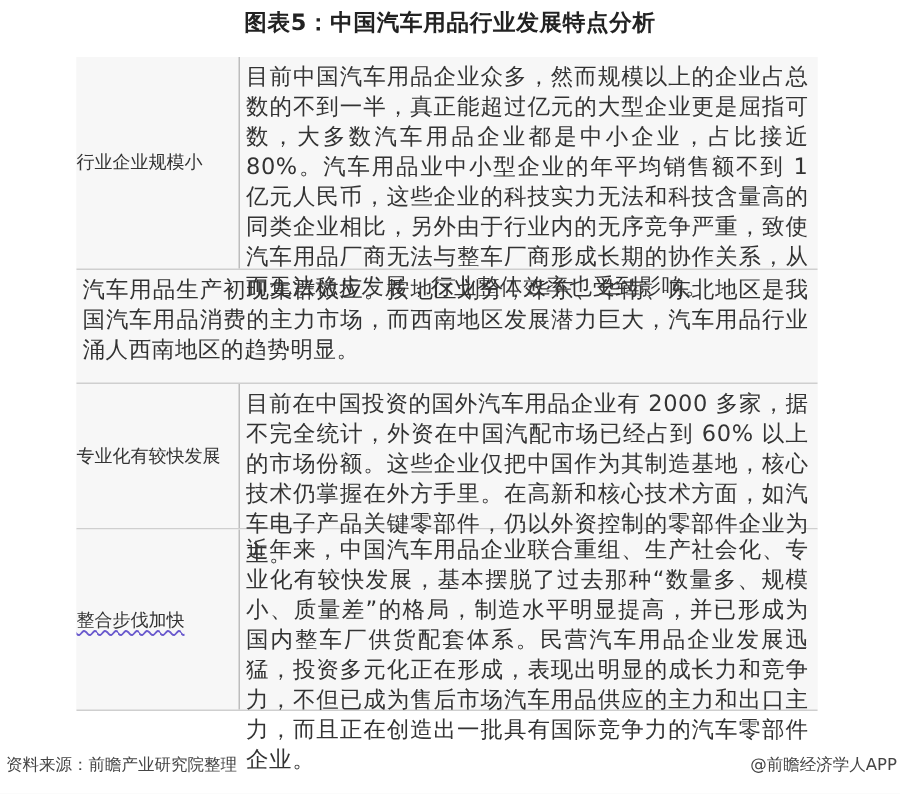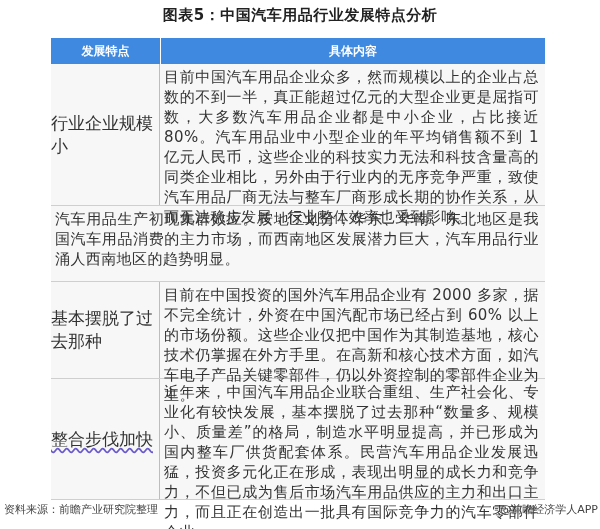--- a/index.html
+++ b/index.html
@@ -14,52 +14,48 @@
   .table {
     position:absolute; left:51px; top:38px; width:494px;
     border-collapse:collapse; background:#f7f7f7;
   }
   .hdr { display:flex; height:26px; background:#3f8ae0; color:#fff; font-weight:bold; font-size:12px; }
   .hdr .c1 { width:109px; display:flex; align-items:center; justify-content:center; border-right:1px solid #ffffff; }
   .hdr .c2 { flex:1; display:flex; align-items:center; justify-content:center; }
   .row { display:flex; border-bottom:1px solid #cfcfcf; background:#f7f7f7; }
   .row .c1 {
     width:109px; display:flex; align-items:center; padding-left:0px; box-sizing:border-box;
-    border-right:1px solid #bdbdbd; font-size:17px; color:#333;
+    border-right:1px solid #bdbdbd; font-size:12px; color:#333;
   }
   .row .c2 {
     flex:1; padding:3px 6px 3px 4px; font-size:15px; line-height:20px; color:#333;
     text-align:justify; letter-spacing:0.4px;
   }
   .footer {
     position:absolute; top:502px; left:4px; right:2px; display:flex; justify-content:space-between;
     font-size:11px; color:#444;
   }
   .u { text-decoration: underline wavy #6a5acd; text-underline-offset:3px; }
 </style>
 </head>
 <body>
 
 <div class="title">图表5：中国汽车用品行业发展特点分析</div>
 
 <div class="table">
-  <div class="hdr">
-    <div class="c1">发展特点</div>
-    <div class="c2">具体内容</div>
-  </div>
 
   <div class="row" style="height:141px">
     <div class="c1">行业企业规模小</div>
     <div class="c2">目前中国汽车用品企业众多，然而规模以上的企业占总数的不到一半，真正能超过亿元的大型企业更是屈指可数，大多数汽车用品企业都是中小企业，占比接近80%。汽车用品业中小型企业的年平均销售额不到 1 亿元人民币，这些企业的科技实力无法和科技含量高的同类企业相比，另外由于行业内的无序竞争严重，致使汽车用品厂商无法与整车厂商形成长期的协作关系，从而无法稳步发展，行业整体效率也受到影响。</div>
   </div>
   <div class="row" style="height:75px">
     <div class="c2">汽车用品生产初现集群效应。按地区划分，华东、华南、东北地区是我国汽车用品消费的主力市场，而西南地区发展潜力巨大，汽车用品行业涌人西南地区的趋势明显。</div>
   </div>
   <div class="row" style="height:96px">
-    <div class="c1">基本摆脱了过去那种</div>
+    <div class="c1">专业化有较快发展</div>
     <div class="c2">目前在中国投资的国外汽车用品企业有 2000 多家，据不完全统计，外资在中国汽配市场已经占到 60% 以上的市场份额。这些企业仅把中国作为其制造基地，核心技术仍掌握在外方手里。在高新和核心技术方面，如汽车电子产品关键零部件，仍以外资控制的零部件企业为主。</div>
   </div>
   <div class="row" style="height:120px">
     <div class="c1">
         <span class="u">整合步伐加快</span>
       </div>
     <div class="c2">近年来，中国汽车用品企业联合重组、生产社会化、专业化有较快发展，基本摆脱了过去那种“数量多、规模小、质量差”的格局，制造水平明显提高，并已形成为国内整车厂供货配套体系。民营汽车用品企业发展迅猛，投资多元化正在形成，表现出明显的成长力和竞争力，不但已成为售后市场汽车用品供应的主力和出口主力，而且正在创造出一批具有国际竞争力的汽车零部件企业。</div>
   </div>
 </div>
 

